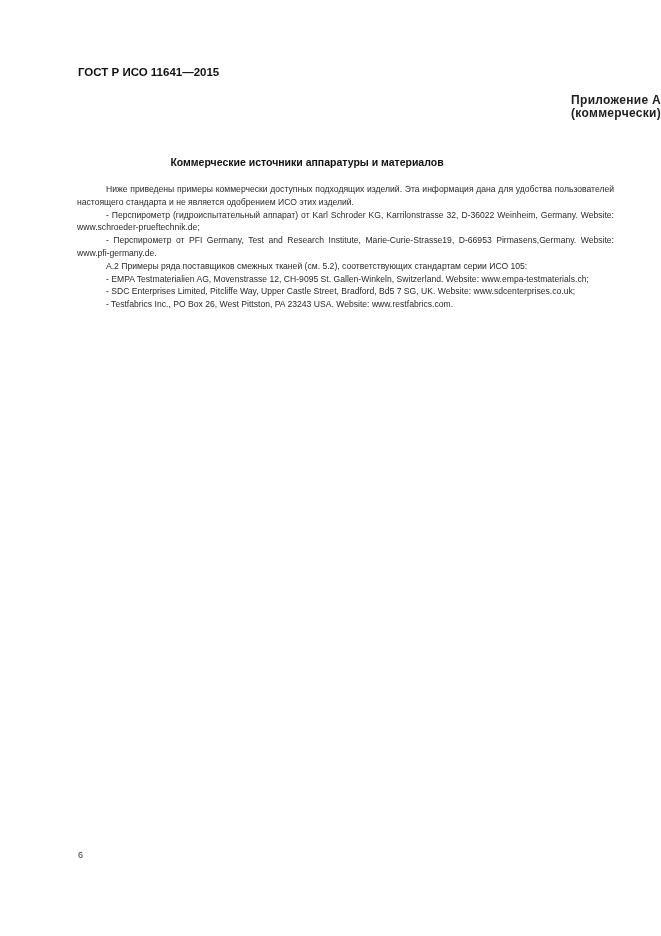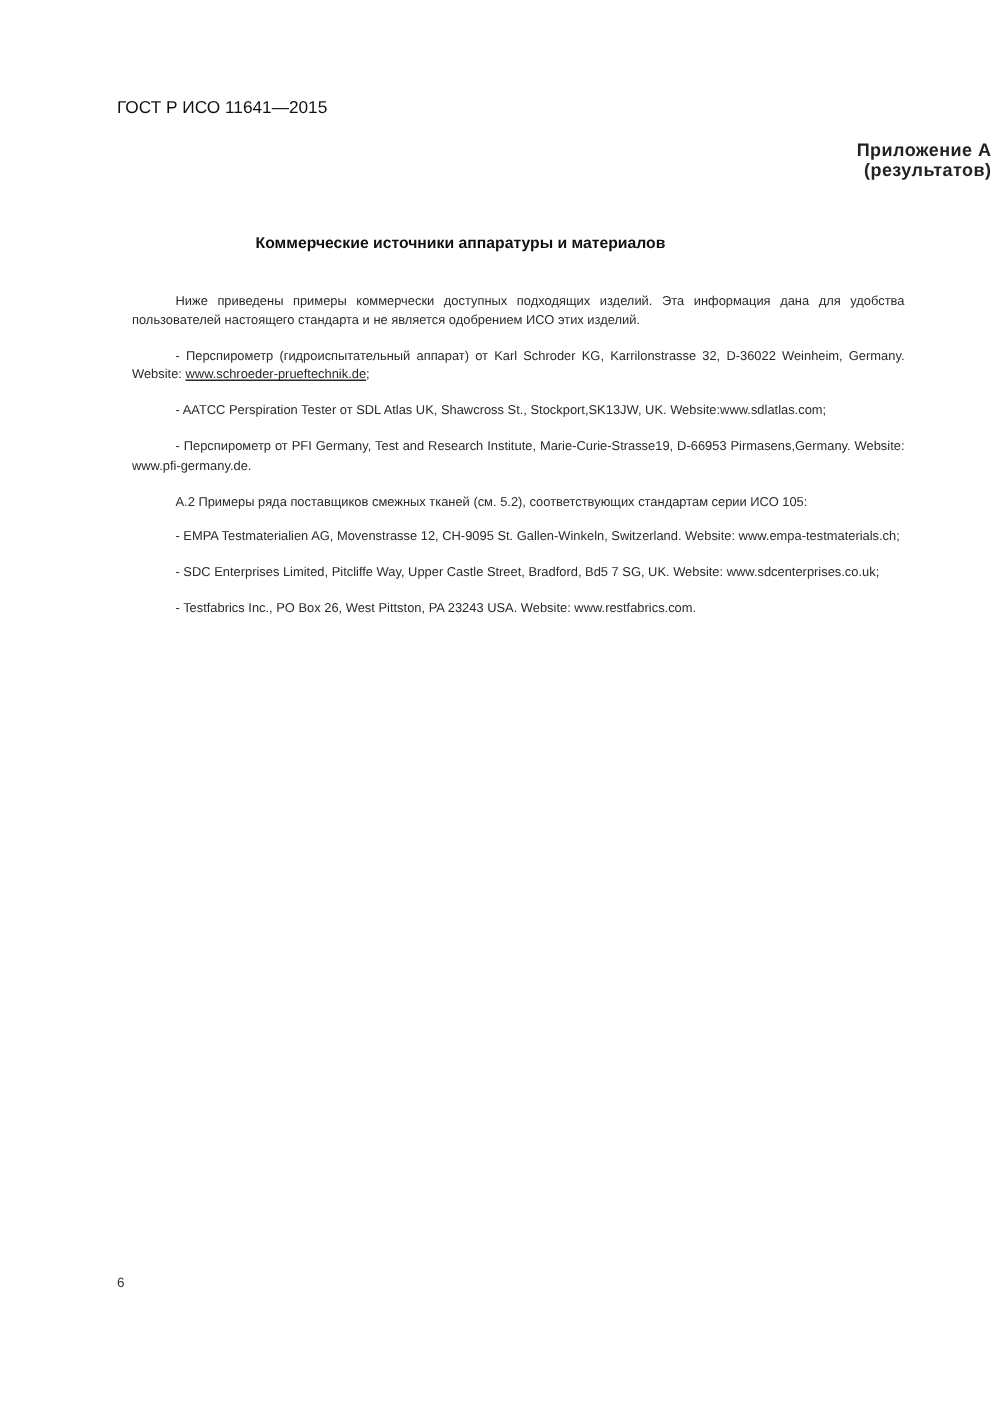--- a/index.html
+++ b/index.html
@@ -1,42 +1,41 @@
 <!DOCTYPE html>
 <html><head>
   <meta charset="utf-8">
   <style>
     html, body { margin: 0; padding: 0; background: #ffffff; }
     body { width: 661px; height: 936px; position: relative; overflow: hidden; color: #1a1a1a; font-family: "Liberation Sans", sans-serif; }
-    .header { position: absolute; left: 78px; top: 66px; font-size: 11.5px; font-weight: normal; color: #111; letter-spacing: 0px; }
+    .header { position: absolute; left: 78px; top: 66px; font-size: 11.5px; font-weight: bold; color: #111; letter-spacing: 0px; }
     .annex { position: absolute; left: 0; width: 661px; top: 94px; text-align: right; font-size: 12px; font-weight: bold; line-height: 13px; color: #222; letter-spacing: 0.3px; }
     .annex div { padding-left: 38px; }
     .title { position: absolute; left: 0; width: 592px; top: 156px; text-align: center; font-size: 10.5px; font-weight: bold; color: #111; padding-left: 22px; box-sizing: border-box; }
     .body { position: absolute; left: 77px; top: 183px; width: 537px; font-size: 8.6px; line-height: 12.8px; color: #2a2a2a; }
-    .p { text-align: justify; text-align-last: left; margin: 11px; }
+    .p { text-align: justify; text-align-last: left; margin: 0; }
     .ind { text-indent: 29px; }
-    .u { text-decoration: underline; }
+    .u { }
     .page-num { position: absolute; left: 78px; top: 850px; font-size: 9px; color: #333; }
   </style>
 </head>
 <body>
 
 <div class="header">ГОСТ Р ИСО 11641—2015</div>
 
 <div class="annex">
   <div>Приложение А</div>
-  <div>(результатов)</div>
+  <div>(коммерчески)</div>
 </div>
 
 <div class="title">Коммерческие источники аппаратуры и материалов</div>
 
 <div class="body">
   <p class="p ind">Ниже приведены примеры коммерчески доступных подходящих изделий. Эта информация дана для удобства пользователей настоящего стандарта и не является одобрением ИСО этих изделий.</p>
   <p class="p ind"><span>- Перспирометр (гидроиспытательный аппарат) от Karl Schroder KG, Karrilonstrasse 32, D-36022 Weinheim, Germany. Website: </span><span class="u">www.schroeder-prueftechnik.de</span><span>;</span></p>
-  <p class="p ind">- AATCC Perspiration Tester от SDL Atlas UK, Shawcross St., Stockport,SK13JW, UK. Website:www.sdlatlas.com;</p>
   <p class="p ind">- Перспирометр от PFI Germany, Test and Research Institute, Marie-Curie-Strasse19, D-66953 Pirmasens,Germany. Website: www.pfi-germany.de.</p>
   <p class="p ind">А.2  Примеры ряда поставщиков смежных тканей (см. 5.2), соответствующих стандартам серии ИСО 105:</p>
   <p class="p ind">- EMPA Testmaterialien AG, Movenstrasse 12, CH-9095 St. Gallen-Winkeln, Switzerland. Website: www.empa-testmaterials.ch;</p>
   <p class="p ind">- SDC Enterprises Limited, Pitcliffe Way, Upper Castle Street, Bradford, Bd5 7 SG, UK. Website: www.sdcenterprises.co.uk;</p>
   <p class="p ind">- Testfabrics Inc., PO Box 26, West Pittston, PA 23243 USA. Website: www.restfabrics.com.</p>
 </div>
 
 <div class="page-num">6</div>
 
 </body></html>

